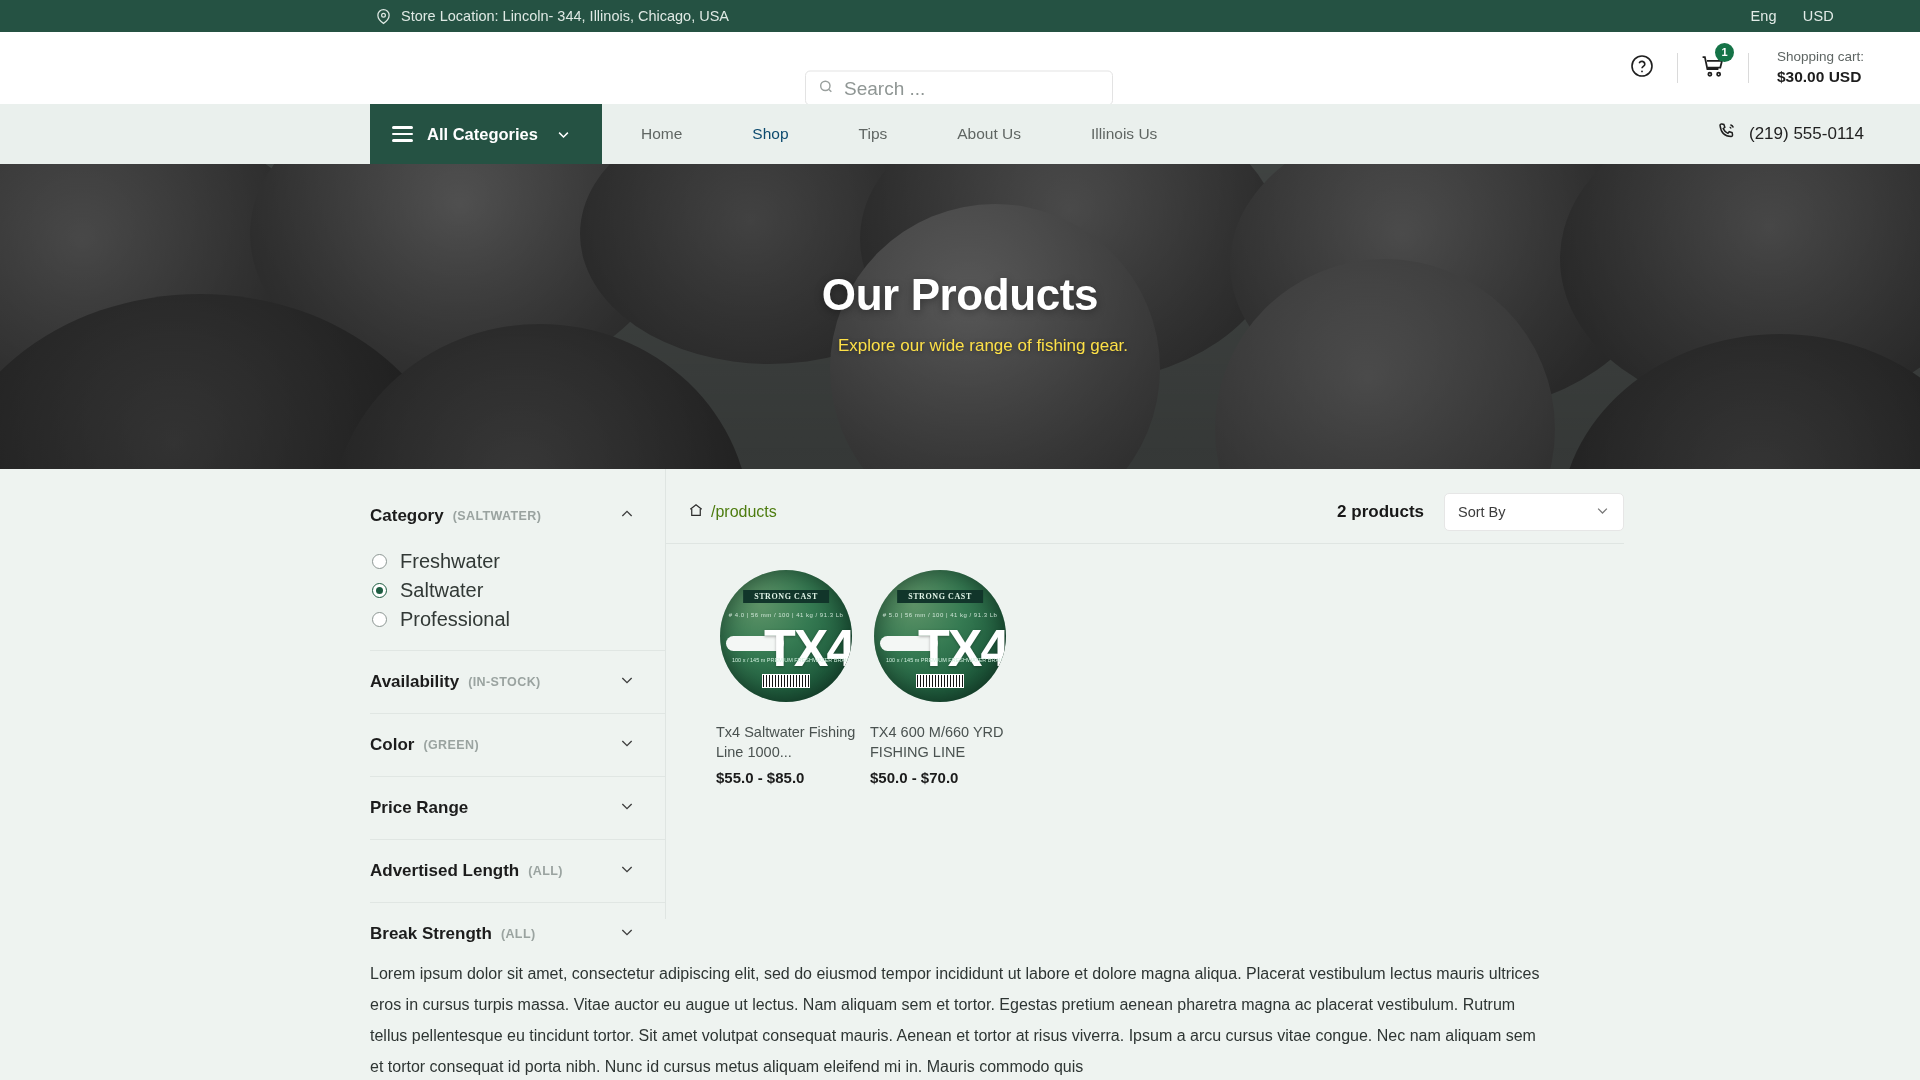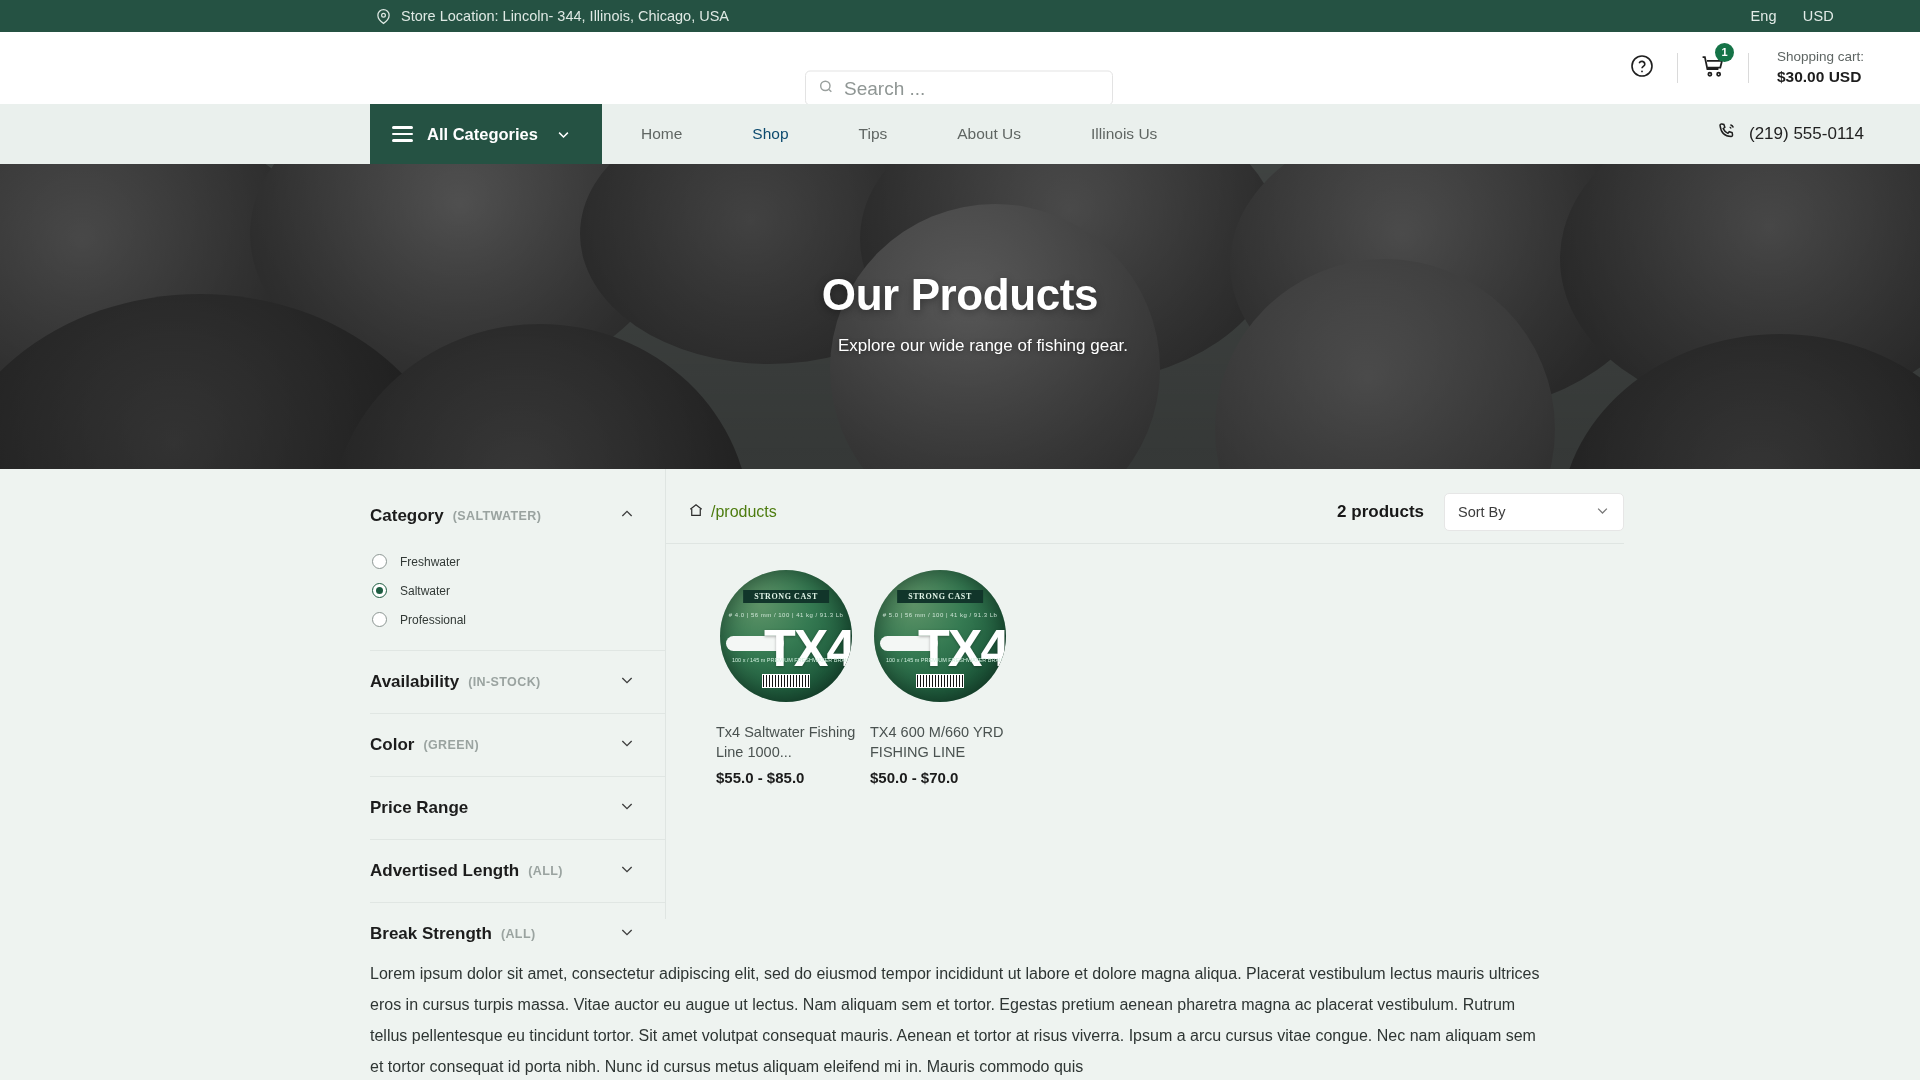--- a/index.html
+++ b/index.html
@@ -122,21 +122,21 @@
     position: relative; z-index: 5;
     height: 100%; display: flex; flex-direction: column;
     align-items: center; justify-content: center; gap: 16px;
     padding-bottom: 8px;
   }
   .hero-txt h1 {
     font-size: 44px; color: #fff; font-weight: bold;
     letter-spacing: -.4px;
     text-shadow: 0 2px 8px rgba(0,0,0,.35);
   }
-  .hero-txt p { font-size: 17px; color: #ffffff; text-shadow: 0 1px 5px rgba(0,0,0,.4); margin-left: 46px; }
+  .hero-txt p { font-size: 17px; color: #fde047; text-shadow: 0 1px 5px rgba(0,0,0,.4); margin-left: 46px; }
 
   
   .main { display: flex; background: #eef3f0; height: 450px; }
   .sidebar {
     width: 296px; margin-left: 370px;
     padding: 26px 0 0 0;
     border-right: 1px solid #dfe5e2;
     position: relative;
   }
   .filter {
@@ -152,21 +152,21 @@
   .chev { margin-left: auto; color: #4a4a4a; }
   .radios { padding: 10px 0 16px 2px; }
   .radio-row { display: flex; align-items: center; gap: 13px; height: 29px; cursor: pointer; }
   .rad {
     width: 15px; height: 15px; border-radius: 50%;
     border: 1.6px solid #8d9794; background: #fff;
     display: flex; align-items: center; justify-content: center; flex: none;
   }
   .rad.on { border-color: #1d5c41; }
   .rad.on::after { content:''; width: 7.5px; height: 7.5px; border-radius: 50%; background: #1d5c41; }
-  .radio-row span { font-size: 12px; color: #323936; }
+  .radio-row span { font-size: 20px; color: #323936; }
   .fsep { height: 1px; background: #e0e6e3; }
 
   .content { flex: 1; padding: 22px 0 0 22px; }
   .crumbbar {
     display: flex; align-items: center;
     padding-right: 296px; height: 42px;
   }
   .crumb { display:flex; align-items:center; gap: 7px; font-size: 16px; color: #4d7c0f; }
   .crumbbar-right { margin-left: auto; display: flex; align-items: center; gap: 20px; }
   .pcount { font-size: 17px; font-weight: bold; color: #181818; }

